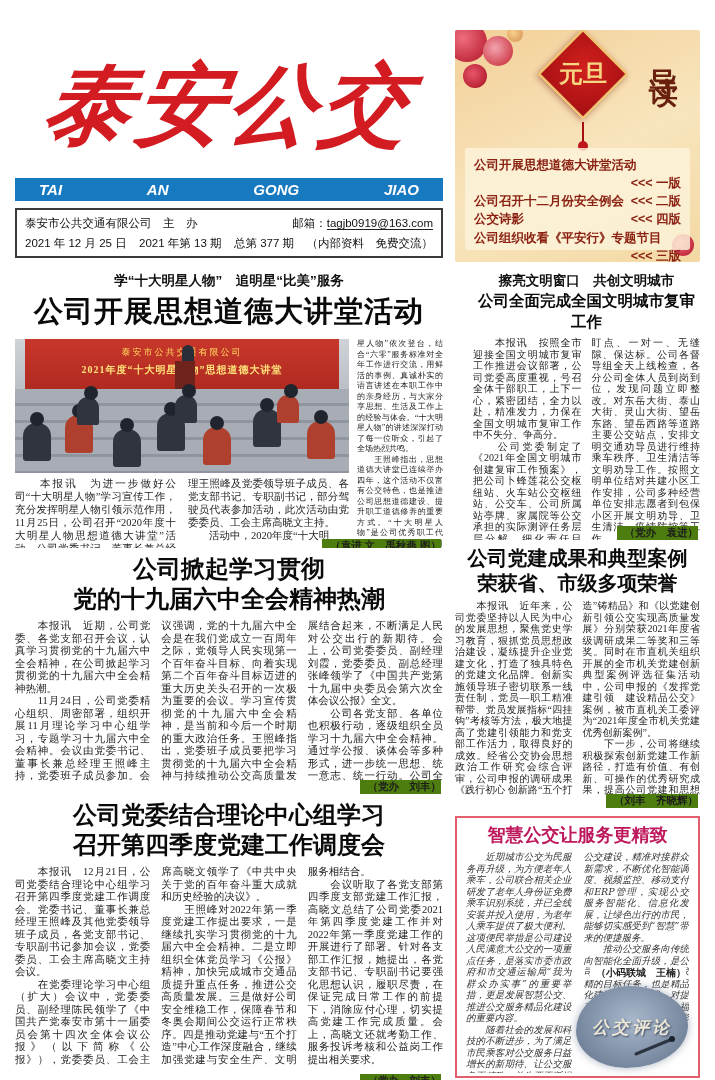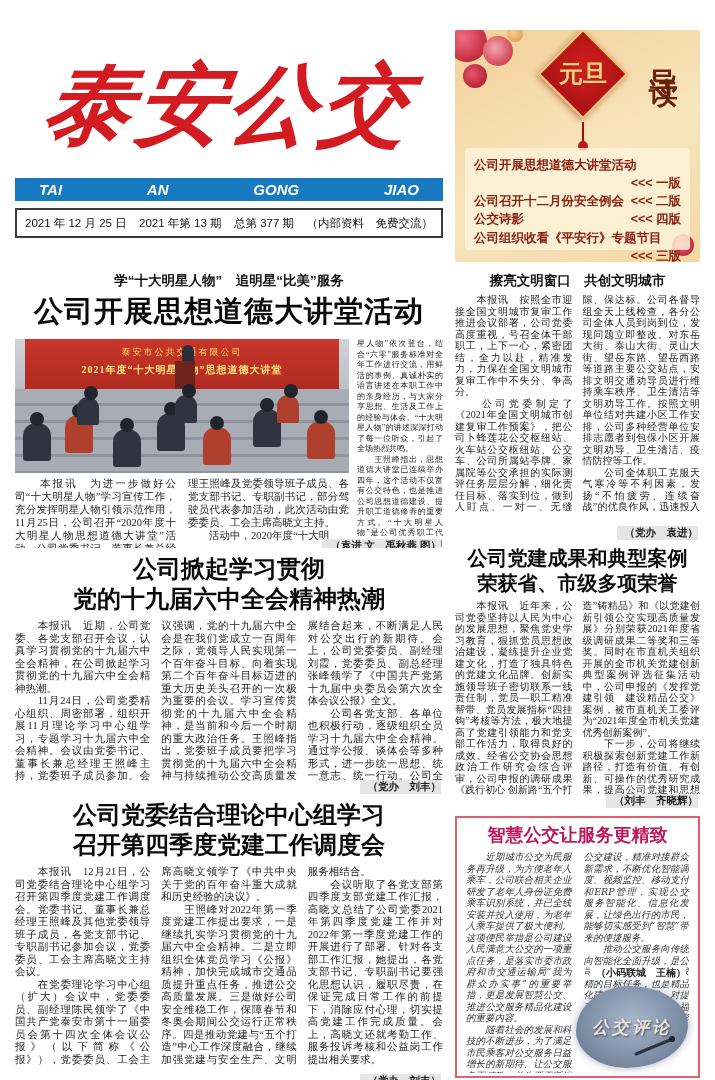--- a/index.html
+++ b/index.html
@@ -48,21 +48,21 @@
   .content{display:flex;gap:12px;margin-top:10px;}
   .col-left{width:428px;}
   .col-right{flex:1;min-width:0;}
   section{position:relative;overflow:hidden;}
   .kicker{text-align:center;font-family:"Liberation Sans",sans-serif;font-weight:700;
         font-size:13.5px;color:#111;}
   h1,h2{margin:0;text-align:center;font-family:"Liberation Sans",sans-serif;color:#0a0a0a;}
   h1{font-size:29px;font-weight:900;letter-spacing:1px;margin:2px 0 7px;}
   .h2l{font-size:24px;font-weight:900;line-height:30px;}
   .jt{text-align:justify;white-space:pre-line;}
-  .byl{position:absolute;right:2px;bottom:0;background:#e5e5e5;font-weight:700;
+  .byl{position:absolute;right:2px;bottom:0;background:#4d7c0f;font-weight:700;
         padding-left:8px;font-size:10.5px;font-family:"Liberation Sans",sans-serif;}
   
   .sec-lead{height:276px;}
   .lead-body{display:flex;gap:8px;height:214px;position:relative;}
   .lead-left{width:334px;display:flex;flex-direction:column;}
   .photo{position:relative;height:134px;overflow:hidden;
         background:linear-gradient(#cfd3d8,#b7bcc2 45%,#9aa0a8);}
   .banner{position:absolute;top:0;left:3%;right:3%;height:50px;text-align:center;
         background:linear-gradient(#c8372b,#b02a20);color:#ffd95e;padding-top:7px;box-sizing:border-box;}
   .banner .b1{font-size:9px;letter-spacing:2px;}
@@ -78,21 +78,21 @@
   .lead-under{flex:1;margin-top:4px;column-count:2;column-gap:12px;font-size:10.5px;
         line-height:13px;overflow:hidden;}
   .lead-right{width:86px;font-size:8px;line-height:10.5px;overflow:hidden;}
   
   .sec-plenum{height:240px;margin-top:6px;}
   .sec-meeting{height:288px;margin-top:6px;}
   .cols3{column-count:3;column-gap:11px;font-size:10.5px;line-height:12.5px;overflow:hidden;margin-top:6px;}
   .sec-plenum .cols3{height:164px;}
   .sec-meeting .cols3{height:212px;}
   
-  .sec-review{height:268px;}
+  .sec-review{height:268px;margin-left:18px;}
   .sec-review .headline{font-size:15.5px;font-weight:900;margin:1px 0 4px;}
   .sec-honors{height:262px;margin-top:6px;}
   .sec-honors .h2l{font-size:20px;line-height:25px;}
   .cols2{column-count:2;column-gap:10px;font-size:10px;line-height:11.5px;overflow:hidden;margin-top:4px;}
   .sec-review .cols2{height:222px;}
   .sec-honors .cols2{height:200px;}
   
   .smart-box{height:262px;margin-top:8px;border:2px solid #e2606e;box-sizing:border-box;
         padding:5px 9px;position:relative;overflow:hidden;}
   .smart-title{text-align:center;color:#be185d;font-family:"Liberation Sans",sans-serif;
@@ -118,20 +118,24 @@
   <div class="top-row">
     <div class="masthead">
       <div class="logo">泰安公交</div>
       <div class="pinyin">
         <span>TAI</span>
         <span>AN</span>
         <span>GONG</span>
         <span>JIAO</span>
       </div>
       <div class="info-box">
+        <div class="info-row">
+          <span>泰安市公共交通有限公司　主　办</span>
+          <span><span>邮箱：</span><span class="email">tagjb0919@163.com</span></span>
+        </div>
         <div class="info-row">
           <span>2021 年 12 月 25 日</span>
           <span>2021 年第 13 期</span>
           <span>总第 377 期</span>
           <span>（内部资料　免费交流）</span>
         </div>
       </div>
     </div>
 
     <div class="guide">
@@ -225,20 +229,21 @@
 　　会议听取了各党支部第四季度支部党建工作汇报，高晓文总结了公司党委2021年第四季度党建工作并对2022年第一季度党建工作的开展进行了部署。针对各支部工作汇报，她提出，各党支部书记、专职副书记要强化思想认识，履职尽责，在保证完成日常工作的前提下，消除应付心理，切实提高党建工作完成质量。会上，高晓文还就考勤工作、服务投诉考核和公益岗工作提出相关要求。</div>
         <div class="byl">（党办　刘丰）</div>
       </section>
 
     </div>
 
     <div class="col-right">
 
       <section class="sec-review">
         <div class="kicker">擦亮文明窗口　共创文明城市</div>
+        <h2 class="headline">公司全面完成全国文明城市复审工作</h2>
         <div class="cols2 jt">　　本报讯　按照全市迎接全国文明城市复审工作推进会议部署，公司党委高度重视，号召全体干部职工，上下一心，紧密团结，全力以赴，精准发力，力保在全国文明城市复审工作中不失分、争高分。
 　　公司党委制定了《2021年全国文明城市创建复审工作预案》，把公司卜蜂莲花公交枢纽站、火车站公交枢纽站、公交车、公司所属站亭牌、家属院等公交承担的实际测评任务层层分解，细化责任目标、落实到位，做到人盯点、一对一、无缝隙、保达标。公司各督导组全天上线检查，各分公司全体人员到岗到位，发现问题立即整改。对东岳大街、泰山大街、灵山大街、望岳东路、望岳西路等道路主要公交站点，安排文明交通劝导员进行维持乘车秩序、卫生清洁等文明劝导工作。按照文明单位结对共建小区工作安排，公司多种经营单位安排志愿者到包保小区开展文明劝导、卫生清洁、疫情防控等工作。
 　　公司全体职工克服天气寒冷等不利因素，发扬“不怕疲劳、连续奋战”的优良作风，迅速投入到工作中，展示文明示范窗口形象，为全面完成全国文明城市复审工作提供了坚强保障。</div>
         <div class="byl">（党办　袁进）</div>
       </section>
 
       <section class="sec-honors">
         <h2>
           <div class="h2l">公司党建成果和典型案例</div>
           <div class="h2l">荣获省、市级多项荣誉</div>

